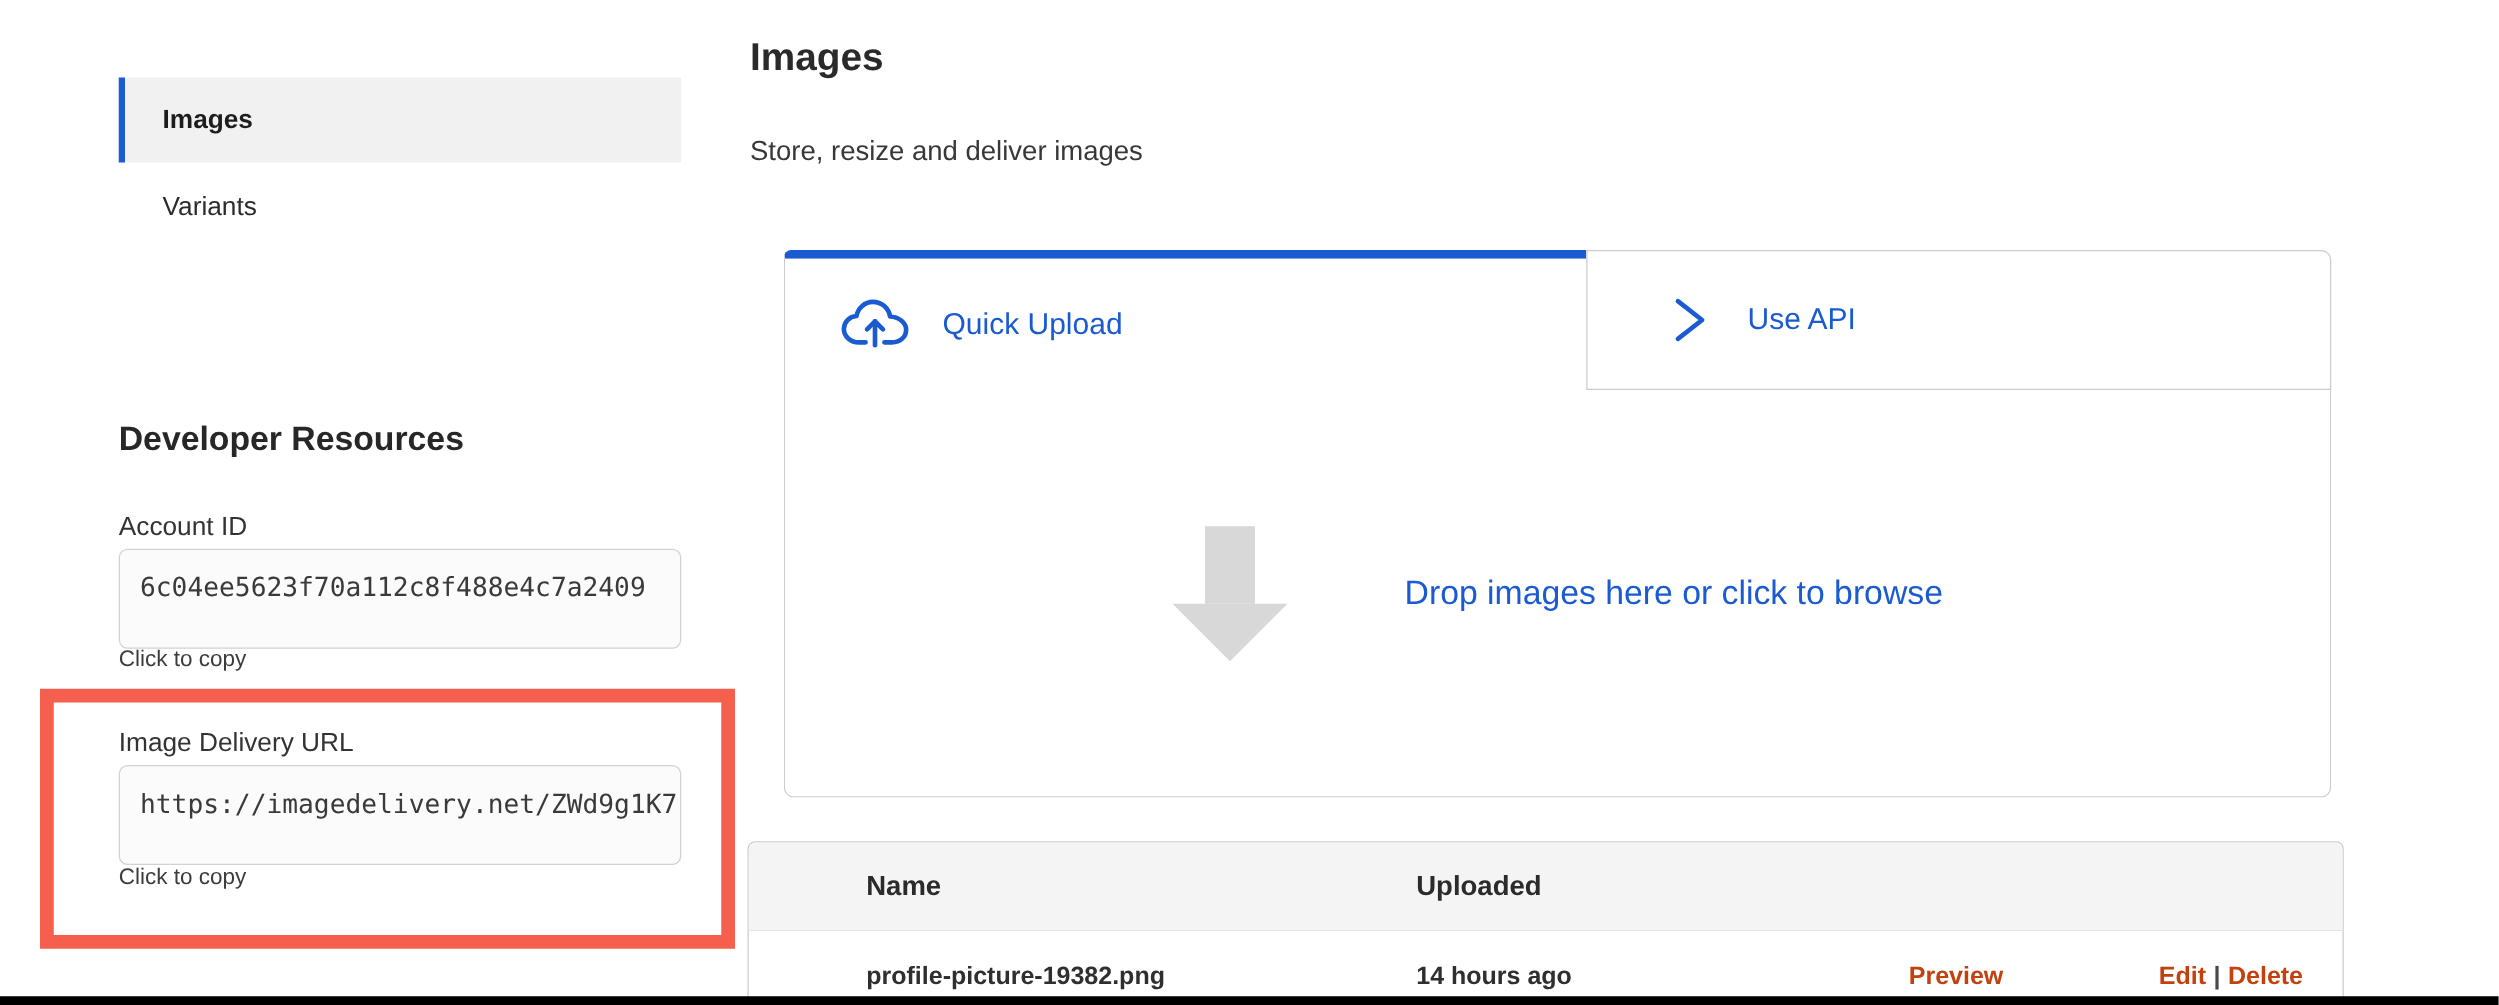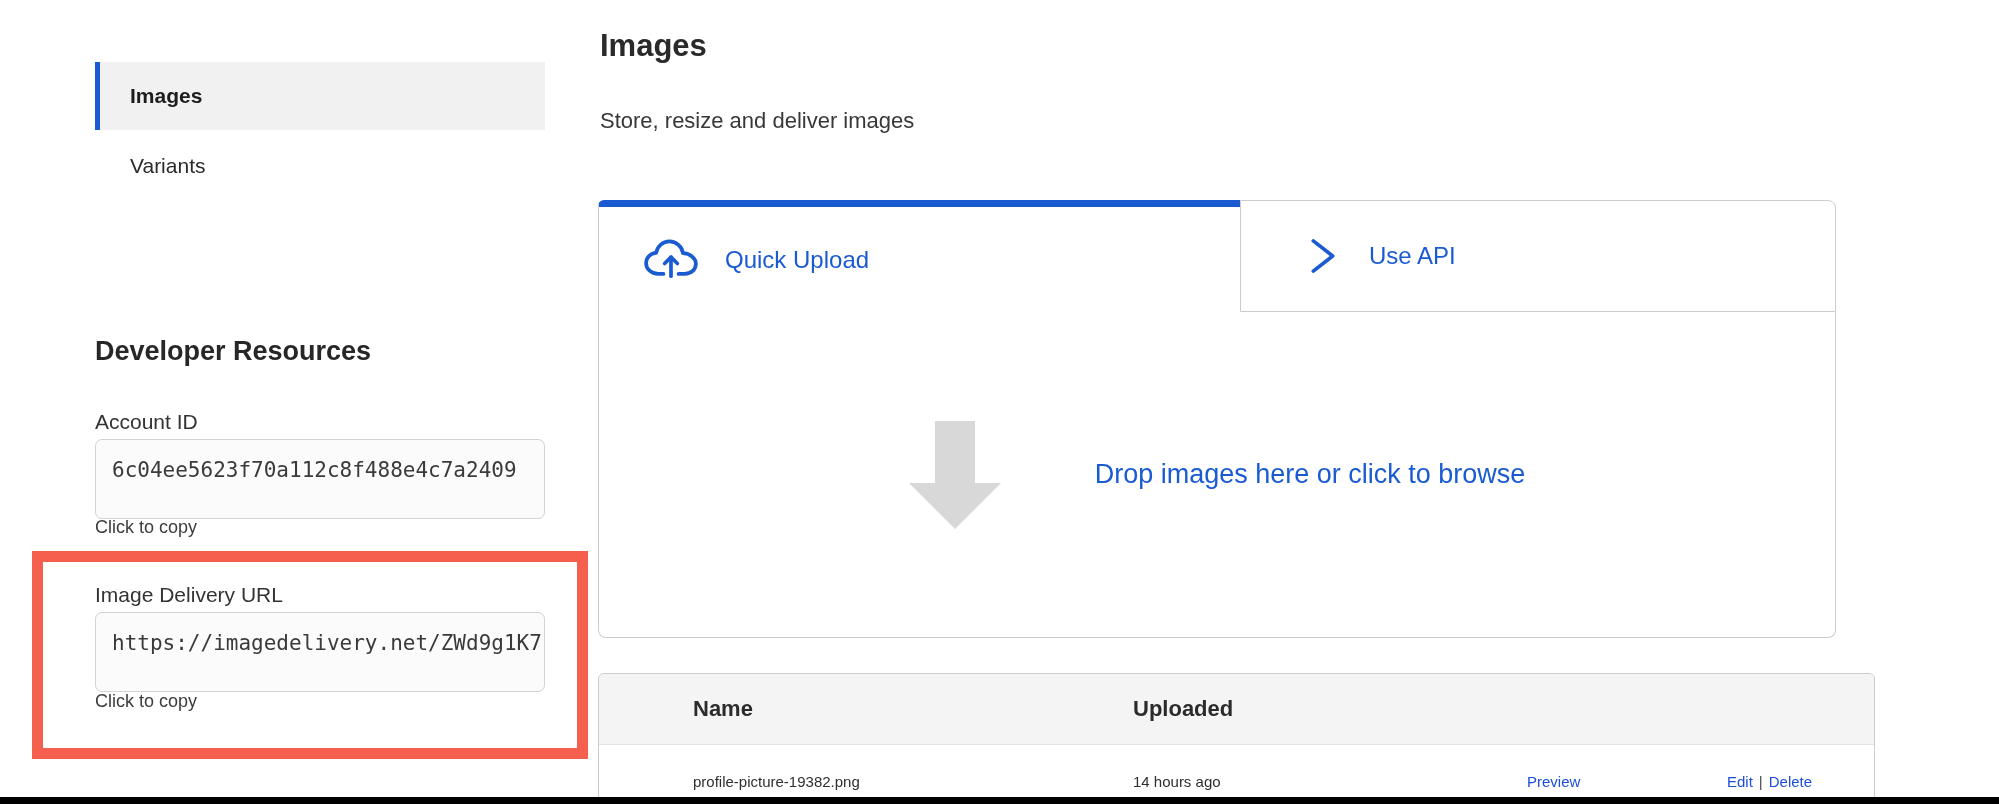--- a/index.html
+++ b/index.html
@@ -38,21 +38,21 @@
     left:32px; top:551px; width:556px; height:208px;
     border:11px solid #f4604d; box-sizing:border-box;
     pointer-events:none;
   }
 
   
   .page-title { left:600px; top:28px; font-size:31px; font-weight:700; color:#2a2a2a; }
   .page-subtitle { left:600px; top:108px; font-size:22px; color:#383838; }
 
   
-  .upload-panel { left:598px; top:200px; width:1238px; height:438px; }
+  .upload-panel { left:627px; top:200px; width:1238px; height:438px; }
   .tab {
     position:absolute; top:0; height:112px; box-sizing:border-box;
     display:flex; align-items:center; background:#ffffff; cursor:pointer;
   }
   .tab-quick {
     left:0; width:642px;
     border-top:7px solid #1a5bd2; border-left:1px solid #cccccc;
     border-top-left-radius:6px; padding-left:44px; gap:26px;
   }
   .tab-api {
@@ -83,22 +83,22 @@
     border:1px solid #cccccc; border-radius:6px 6px 0 0; background:#ffffff;
   }
   .t-row { display:flex; align-items:center; }
   .t-head { height:70px; background:#f4f4f4; border-radius:6px 6px 0 0; border-bottom:1px solid #e4e4e4; }
   .t-body-row { height:72px; }
   .col-name { flex:0 0 440px; padding-left:94px; box-sizing:content-box; }
   .col-uploaded { flex:0 0 360px; }
   .col-preview { flex:0 0 200px; padding-left:34px; }
   .col-actions { flex:1; }
   .th { font-size:22px; font-weight:700; color:#2b2b2b; }
-  .td { font-size:15px; color:#2f2f2f; }
-  .link { color:#1d4ed8; cursor:pointer; text-decoration:none; }
+  .td { font-size:20px; color:#2f2f2f;font-weight:bold; }
+  .link { color:#c2410c; cursor:pointer; text-decoration:none; }
   .sep { color:#4a4a4a; padding:0 6px; }
 
   .bottom-bar { left:0; bottom:0; width:1999px; height:7px; background:#000000; }
 
   .icon-svg { display:block; }
 </style>
 </head>
 <body>
 
 <nav class="abs nav">

